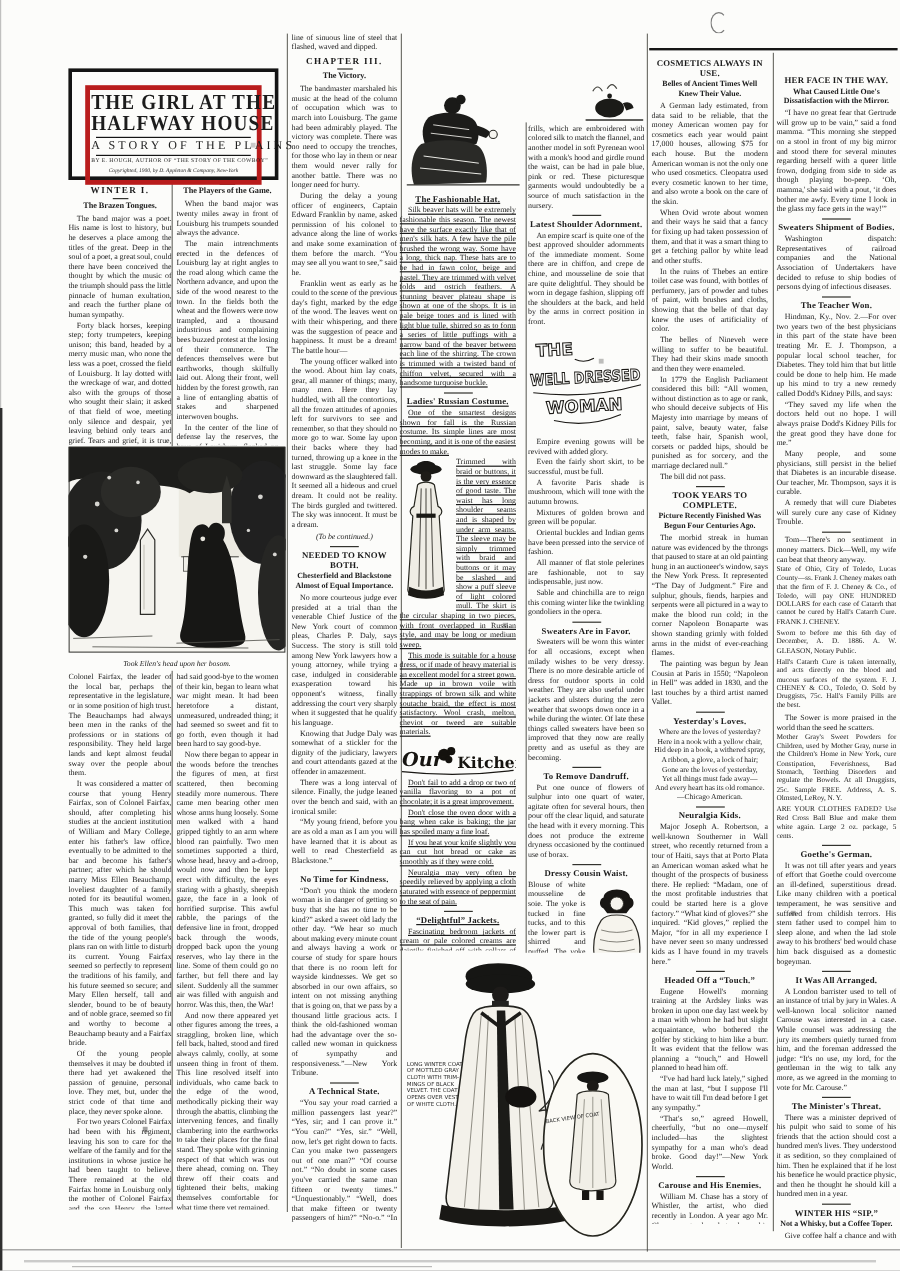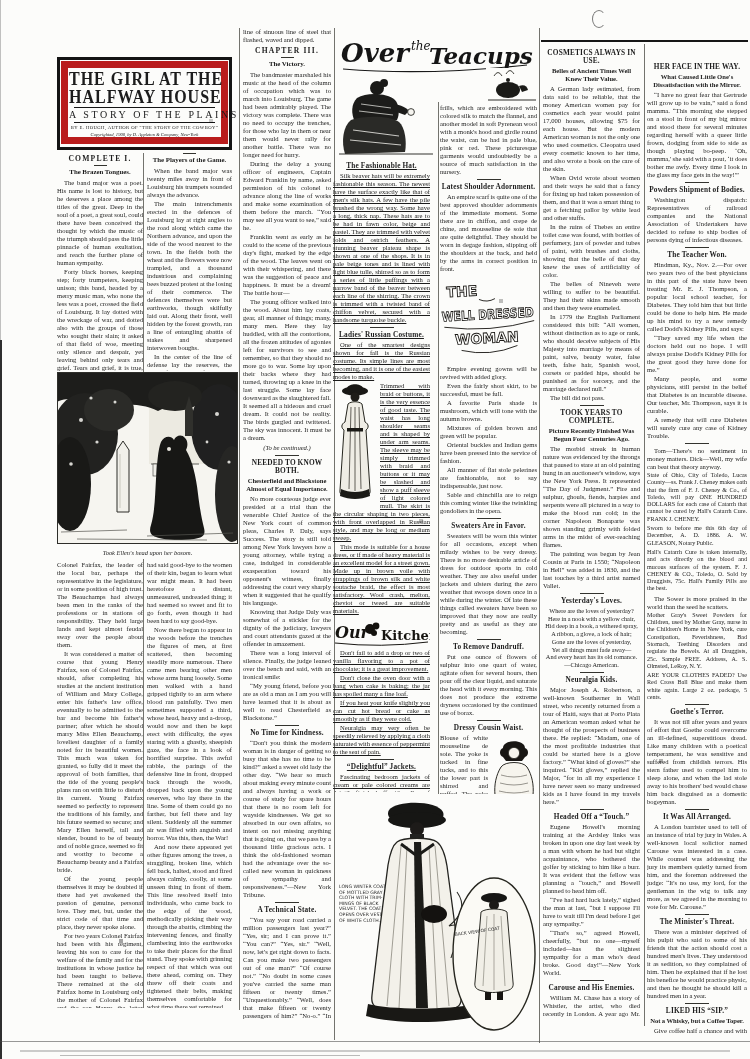--- a/index.html
+++ b/index.html
@@ -23,21 +23,21 @@
   .b-d.mini{width:13px;margin:2px auto 0;}
   .b-cont{text-align:center;font-style:italic;margin:2px 0;}
   .b-poem{text-align:center;font-size:6.3px;line-height:7.7px;margin:1px 0;}
   .b-ad{margin:0 0 2px;font-size:6.1px;line-height:7.3px;}
   .flt-l{float:left;margin:1px 3px 1px 0;}
   .flt-r{float:right;margin:1px 0 1px 3px;}
   .deco{display:block;margin:2px auto;}
   
   .masthead{position:absolute;left:57px;top:57px;width:175px;height:93px;border:3px solid #141414;
     background:#fcfcfa;box-sizing:border-box;z-index:2;}
-  .mh-inner{border:7px solid #b91c1c;margin:1px;padding:2px 1px 18px;height:calc(100% - 4px);box-sizing:border-box;}
+  .mh-inner{border:4px solid #b91c1c;margin:11px;padding:2px 1px 18px;height:calc(100% - 4px);box-sizing:border-box;}
   .mh-title{font-weight:bold;font-size:16px;line-height:17.5px;text-align:center;letter-spacing:1px;
     white-space:nowrap;transform:scaleY(1.12);}
   .mh-rule{height:1px;background:#141414;margin:2px auto 1px;width:94%;}
   .mh-sub{font-weight:normal;font-size:10px;letter-spacing:2.6px;text-align:center;margin-top:1px;white-space:nowrap;}
   .mh-by{font-size:4.7px;letter-spacing:.4px;text-align:center;margin-top:2px;white-space:nowrap;}
   .mh-copy{font-size:4.6px;font-style:italic;text-align:center;margin-top:1.5px;white-space:nowrap;}
   
   .fig{position:absolute;background:#fcfcfa;z-index:2;}
   .gcap{font-size:6.4px;font-style:italic;text-align:center;margin-top:1px;}
   
@@ -63,21 +63,21 @@
       <div class="mh-rule"></div>
       <div class="mh-sub">A STORY OF THE PLAINS</div>
       <div class="mh-rule"></div>
       <div class="mh-by">BY E. HOUGH, AUTHOR OF “THE STORY OF THE COWBOY”</div>
       <div class="mh-copy">Copyrighted, 1900, by D. Appleton &amp; Company, New-York</div>
     </div>
   </div>
 
   <div class="bodycol" style="left:57px;top:153px;width:86px;height:218px;">
       <div class="b-ch">
-        <div class="b-chn">COMPLETE I.</div>
+        <div class="b-chn">WINTER I.</div>
         <div class="b-d mini"></div>
         <div class="b-cht">The Brazen Tongues.</div>
       </div>
       <div class="b-p">The band major was a poet. His name is lost to history, but he deserves a place among the titles of the great. Deep in the soul of a poet, a great soul, could there have been conceived the thought by which the music of the triumph should pass the little pinnacle of human exultation, and reach the further plane of human sympathy.</div>
       <div class="b-p">Forty black horses, keeping step; forty trumpeters, keeping unison; this band, headed by a merry music man, who none the less was a poet, crossed the field of Louisburg. It lay dotted with the wreckage of war, and dotted also with the groups of those who sought their slain; it asked of that field of woe, meeting only silence and despair, yet leaving behind only tears and grief. Tears and grief, it is true, yet grief that knew sympathy, and tears that reeked of tears.</div>
     </div>
   <div class="bodycol" style="left:147px;top:124px;width:85px;height:247px;">
       <div class="b-frag">was a woman, and that her sufferings had begun.</div>
       <div class="b-ch">
         <div class="b-chn">CHAPTER II.</div>
@@ -164,28 +164,20 @@
       <g stroke="#55554f" stroke-width=".7">
         <line x1="4" y1="160" x2="70" y2="158"></line>
           <line x1="90" y1="164" x2="176" y2="161"></line>
         <line x1="20" y1="167" x2="150" y2="168"></line>
       </g>
       <rect x=".5" y=".5" width="180" height="171" fill="none" stroke="#2e2e2a"></rect>
     </svg>
     <figcaption class="gcap">Took Ellen's head upon her bosom.</figcaption>
   </figure>
 
-  <div class="fig" style="left:337px;top:31px;width:199px;height:44px;">
-    <svg width="199" height="44" viewBox="0 0 199 44">
-      <path d="M6 38 Q 90 45 190 34" stroke="#1a1a1a" fill="none" stroke-width="1.2"></path>
-      <text x="4" y="31" font-size="26" font-style="italic" font-weight="bold" font-family="DejaVu Serif, serif" fill="#151515">Over</text>
-      <text x="74" y="19" font-size="12" font-style="italic" font-family="DejaVu Serif, serif" fill="#151515">the</text>
-      <text x="92" y="33" font-size="23" font-style="italic" font-weight="bold" font-family="DejaVu Serif, serif" fill="#151515">Teacups</text>
-    </svg>
-  </div>
   <div class="fig" style="left:337px;top:74px;width:100px;height:84px;">
     <svg width="100" height="84" viewBox="0 0 100 84">
       <circle cx="40" cy="14" r="7" fill="#1a1a18"></circle>
       <circle cx="47" cy="9" r="4" fill="#1a1a18"></circle>
       <path d="M20 24c10-6 30-5 38 2 4 4 5 14 2 20l-42 2c-4-8-4-18 2-24z" fill="#1c1c1a"></path>
       <g stroke="#f4f3ee" stroke-width=".7">
           <line x1="24" y1="30" x2="54" y2="34"></line>
           <line x1="22" y1="37" x2="56" y2="41"></line>
         </g>
       <path d="M56 30c8 1 14 4 16 7l-4 4-14-5z" fill="#1c1c1a"></path>
@@ -373,47 +365,47 @@
       <div class="b-p">“That's so,” agreed Howell, cheerfully, “but no one—myself included—has the slightest sympathy for a man who's dead broke. Good day!”—New York World.</div>
       <div class="b-d"></div>
       <div class="b-h">Carouse and His Enemies.</div>
       <div class="b-p">William M. Chase has a story of Whistler, the artist, who died recently in London. A year ago Mr. Chase went abroad to have his portrait painted by Sargent. He saw much of Whistler in London and they got along famously until Whistler maintained a series of daily quarrels. Chase stood it for some time, but told Whistler that they had better part before they came to blows.</div>
     </div>
   <div class="bodycol" style="left:647px;top:61px;width:100px;height:973px;">
       <div class="b-h">HER FACE IN THE WAY.</div>
       <div class="b-sh">What Caused Little One's Dissatisfaction with the Mirror.</div>
       <div class="b-p">“I have no great fear that Gertrude will grow up to be vain,” said a fond mamma. “This morning she stepped on a stool in front of my big mirror and stood there for several minutes regarding herself with a queer little frown, dodging from side to side as though playing bo-peep. ‘Oh, mamma,' she said with a pout, ‘it does bother me awfy. Every time I look in the glass my face gets in the way!'”</div>
       <div class="b-d"></div>
-      <div class="b-h">Powders Shipment of Bodies.</div>
+      <div class="b-h">Sweaters Shipment of Bodies.</div>
       <div class="b-p">Washington dispatch: Representatives of railroad companies and the National Association of Undertakers have decided to refuse to ship bodies of persons dying of infectious diseases.</div>
       <div class="b-d"></div>
       <div class="b-h">The Teacher Won.</div>
       <div class="b-p">Hindman, Ky., Nov. 2.—For over two years two of the best physicians in this part of the state have been treating Mr. E. J. Thompson, a popular local school teacher, for Diabetes. They told him that but little could be done to help him. He made up his mind to try a new remedy called Dodd's Kidney Pills, and says:</div>
       <div class="b-p">“They saved my life when the doctors held out no hope. I will always praise Dodd's Kidney Pills for the great good they have done for me.”</div>
       <div class="b-p">Many people, and some physicians, still persist in the belief that Diabetes is an incurable disease. Our teacher, Mr. Thompson, says it is curable.</div>
       <div class="b-p">A remedy that will cure Diabetes will surely cure any case of Kidney Trouble.</div>
       <div class="b-d"></div>
       <div class="b-p">Tom—There's no sentiment in money matters. Dick—Well, my wife can beat that theory anyway.</div>
       <div class="b-ad">State of Ohio, City of Toledo, Lucas County—ss. Frank J. Cheney makes oath that the firm of F. J. Cheney &amp; Co., of Toledo, will pay ONE HUNDRED DOLLARS for each case of Catarrh that cannot be cured by Hall's Catarrh Cure. FRANK J. CHENEY.</div>
       <div class="b-ad">Sworn to before me this 6th day of December, A. D. 1886. A. W. GLEASON, Notary Public.</div>
       <div class="b-ad">Hall's Catarrh Cure is taken internally, and acts directly on the blood and mucous surfaces of the system. F. J. CHENEY &amp; CO., Toledo, O. Sold by Druggists, 75c. Hall's Family Pills are the best.</div>
       <div class="b-p">The Sower is more praised in the world than the seed he scatters.</div>
       <div class="b-ad">Mother Gray's Sweet Powders for Children, used by Mother Gray, nurse in the Children's Home in New York, cure Constipation, Feverishness, Bad Stomach, Teething Disorders and regulate the Bowels. At all Druggists, 25c. Sample FREE. Address, A. S. Olmsted, LeRoy, N. Y.</div>
       <div class="b-ad">ARE YOUR CLOTHES FADED? Use Red Cross Ball Blue and make them white again. Large 2 oz. package, 5 cents.</div>
       <div class="b-d"></div>
-      <div class="b-h">Goethe's Terror.</div>
+      <div class="b-h">Goethe's German.</div>
       <div class="b-p">It was not till after years and years of effort that Goethe could overcome an ill-defined, superstitious dread. Like many children with a poetical temperament, he was sensitive and suffered from childish terrors. His stern father used to compel him to sleep alone, and when the lad stole away to his brothers' bed would chase him back disguised as a domestic bogeyman.</div>
       <div class="b-d"></div>
       <div class="b-h">It Was All Arranged.</div>
       <div class="b-p">A London barrister used to tell of an instance of trial by jury in Wales. A well-known local solicitor named Carouse was interested in a case. While counsel was addressing the jury its members quietly turned from him, and the foreman addressed the judge: “It's no use, my lord, for the gentleman in the wig to talk any more, as we agreed in the morning to vote for Mr. Carouse.”</div>
       <div class="b-d"></div>
       <div class="b-h">The Minister's Threat.</div>
       <div class="b-p">There was a minister deprived of his pulpit who said to some of his friends that the action should cost a hundred men's lives. They understood it as sedition, so they complained of him. Then he explained that if he lost his benefice he would practice physic, and then he thought he should kill a hundred men in a year.</div>
       <div class="b-d"></div>
-      <div class="b-h">LIKED HIS “SIP.”</div>
+      <div class="b-h">WINTER HIS “SIP.”</div>
       <div class="b-sh">Not a Whisky, but a Coffee Toper.</div>
       <div class="b-p">Give coffee half a chance and with some people it gets its grip hard and fast. “Up to a couple of years ago,” says a business man of Brooklyn, N. Y., “I was as constant a coffee drinker as it was possible to be; my craving was equal to that of a drunkard for his regular ‘nip.'</div>
     </div>
 
   <div class="art" style="left:0;top:340px;width:2px;height:719px;background:#0a0a0a;opacity:.85;"></div>
   <div class="art" style="left:0;top:0;width:1px;height:340px;background:#666;opacity:.4;"></div>
   <div class="art" style="left:0;top:1041px;width:750px;height:1px;background:#444;opacity:.55;"></div>
   <div class="art" style="left:20px;top:1050px;width:710px;height:2px;background:#999;opacity:.5;"></div>
   <div class="art" style="left:60px;top:1055px;width:300px;height:1px;background:#777;opacity:.5;"></div>
   <div class="art" style="left:592px;top:10px;width:12px;height:16px;border:1.5px solid #444;border-right-color:transparent;border-radius:50%;opacity:.7;"></div>

